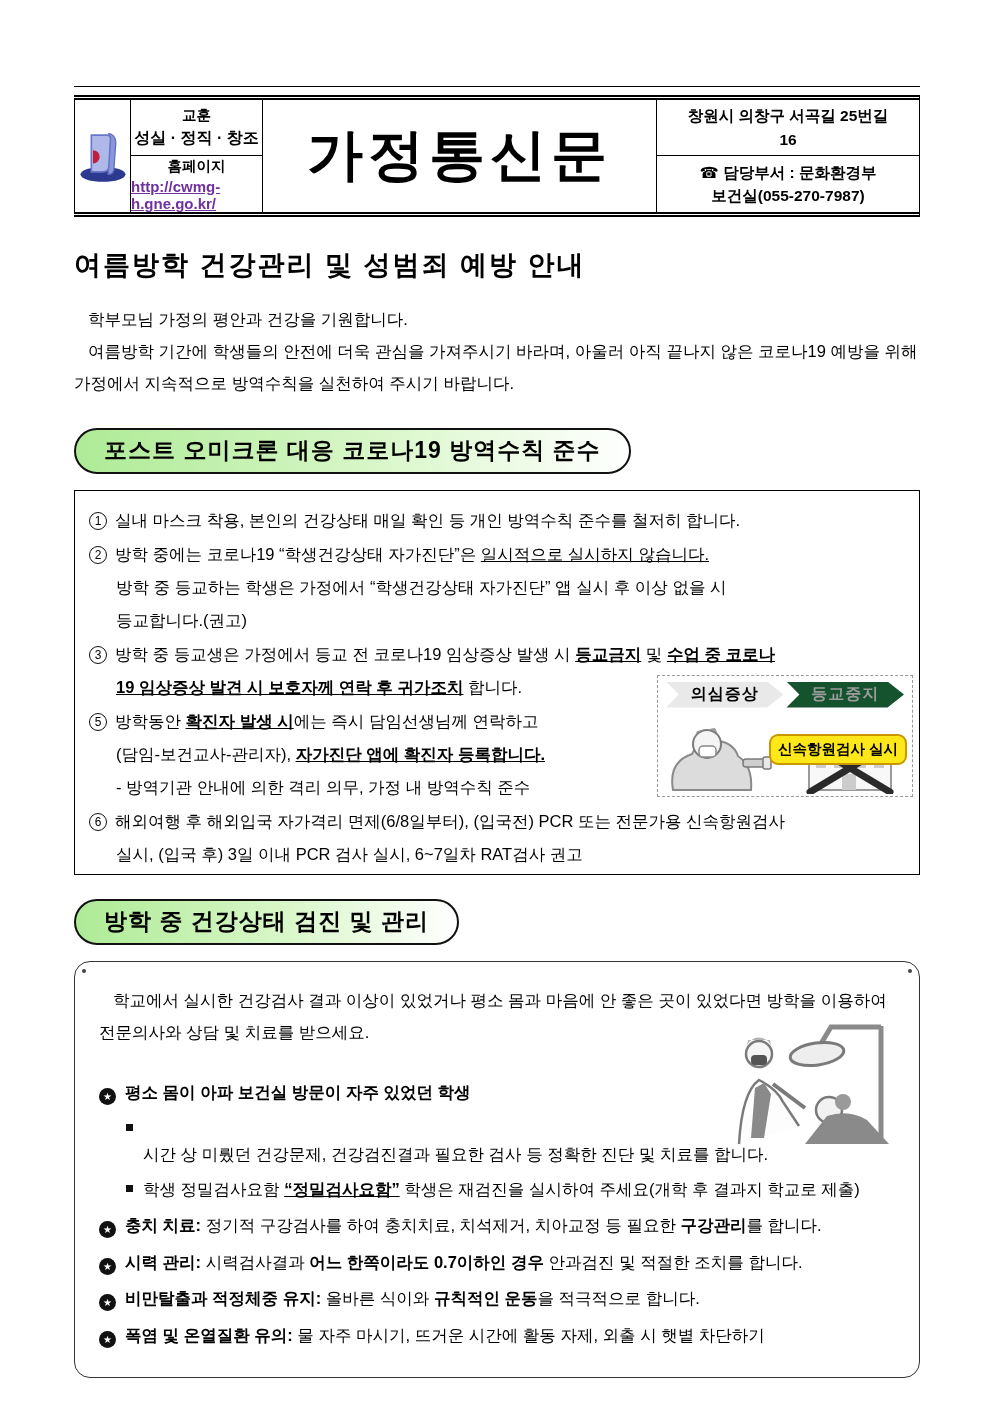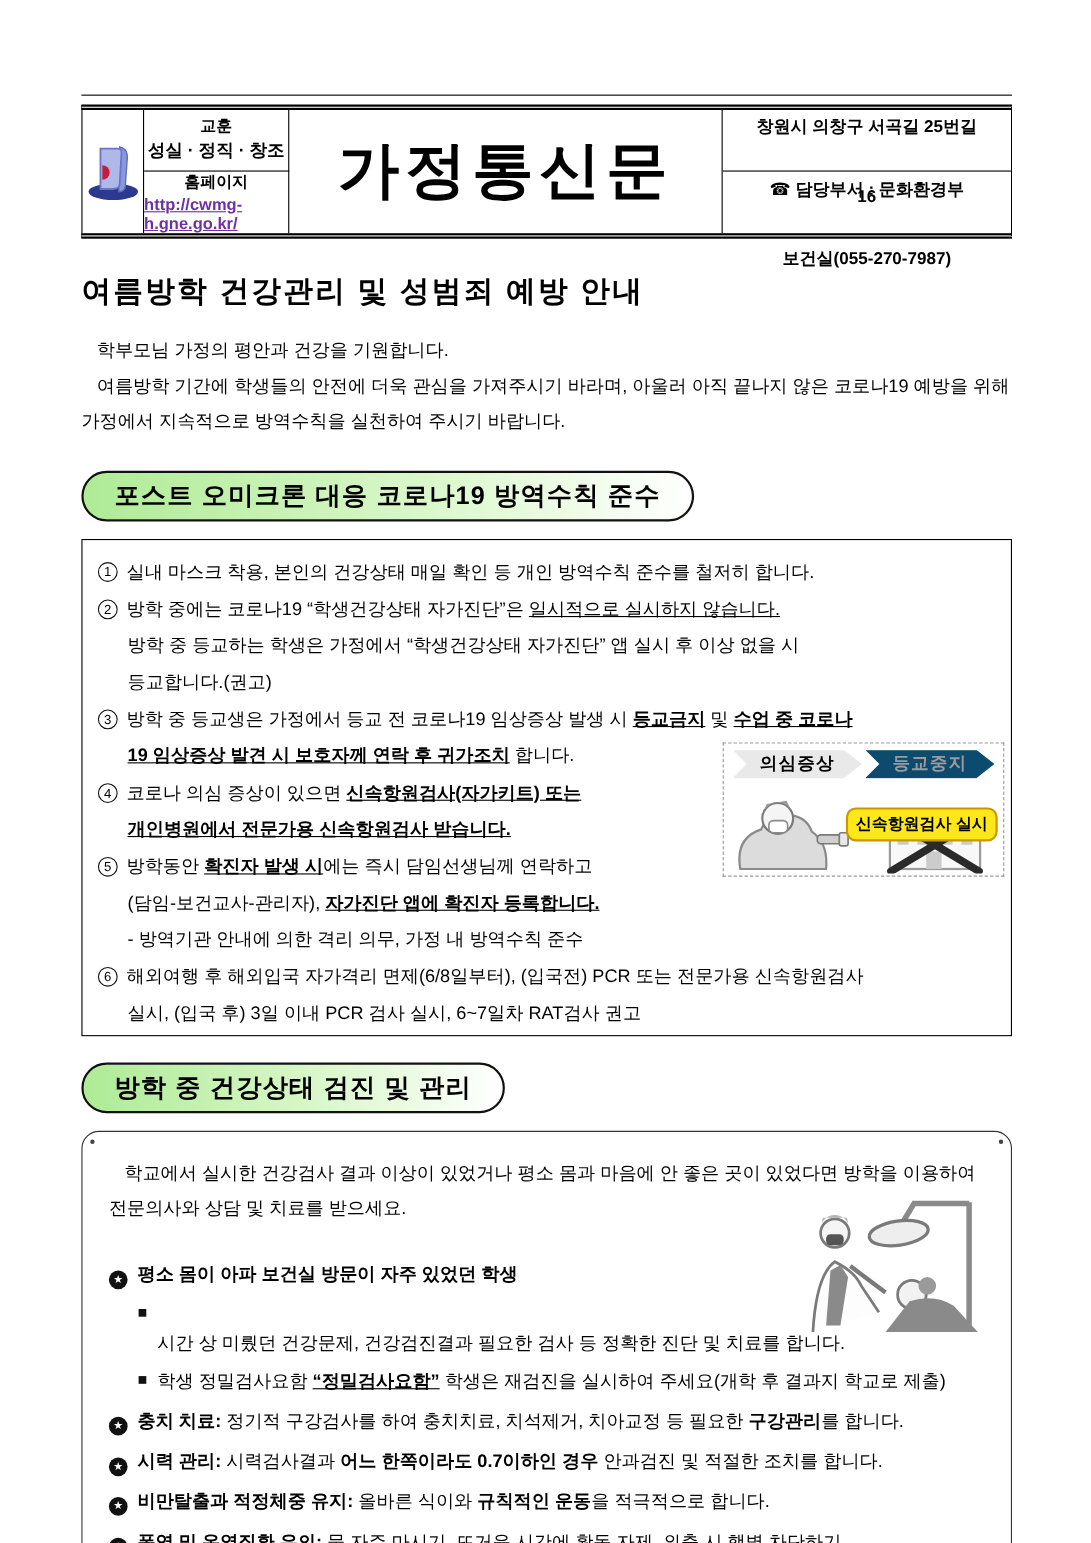--- a/index.html
+++ b/index.html
@@ -17,21 +17,21 @@
   .logo-cell { grid-row:1/3; grid-column:1; border-right:1.5px solid #000; }
   .motto-top { grid-row:1; grid-column:2; border-right:1.5px solid #000; border-bottom:1.5px solid #000; }
   .motto-bottom { grid-row:2; grid-column:2; border-right:1.5px solid #000; }
   .title-cell { grid-row:1/3; grid-column:3; border-right:1.5px solid #000;
                 font-size:56px; font-weight:900; letter-spacing:5px; }
   .info-top { grid-row:1; grid-column:4; border-bottom:1.5px solid #000; }
   .info-bottom { grid-row:2; grid-column:4; }
   .small-label { font-size:14.5px; font-weight:700; line-height:1.45; }
   .motto-text { font-size:16px; font-weight:700; line-height:1.45; }
   .url { font-size:15px; font-weight:700; color:#7030a0; text-decoration:underline; cursor:pointer; }
-  .info-line { font-size:15.5px; font-weight:600; line-height:1.5; text-align:center;margin-top:40px; }
+  .info-line { font-size:15.5px; font-weight:600; line-height:1.5; text-align:center; }
 
   
   .doc-title { font-size:27px; font-weight:700; letter-spacing:2px; margin:30px 0 20px; }
   .intro p { font-size:16.5px; line-height:1.95; margin:0; text-indent:14px; }
 
   
   .banner { display:inline-block; border:2.5px solid #111; border-radius:26px; padding:5px 28px 6px;
             font-size:23px; font-weight:800; letter-spacing:1px;
             background:linear-gradient(90deg,#aeeb96 0%,#d9f7c9 55%,#ffffff 100%); }
   .banner-wrap1 { margin-top:28px; }
@@ -50,21 +50,21 @@
   .u { text-decoration:underline; }
 
   
   .figbox { position:absolute; top:184px; right:6px; width:256px; height:122px;
             border:1.6px dashed #999; background:#fff; padding:5px 6px; line-height:normal; text-indent:0; }
   .arrows { display:flex; gap:3px; height:26px; margin:1px 2px 2px; }
   .arrow { flex:1; display:flex; align-items:center; justify-content:center;
            font-weight:800; font-size:16px; letter-spacing:1px;
            clip-path:polygon(0 0,86% 0,100% 50%,86% 100%,0 100%,11% 50%); }
   .arrow.first { background:#e9e9e9; color:#000; }
-  .arrow.second { background:#0c4a6e; color:#9b9b9b; }
+  .arrow.second { background:#14532d; color:#9b9b9b; }
   .badge { position:absolute; right:5px; top:58px; background:#ffe81a; border:2px solid #c99700;
            border-radius:9px; font-weight:800; font-size:14.5px; padding:4px 7px; z-index:3; }
   .sick-svg { position:absolute; left:5px; bottom:3px; }
   .school-svg { position:absolute; right:14px; bottom:2px; z-index:1; }
 
   
   .hbox { position:relative; margin-top:16px; border:1.6px solid #333; border-radius:16px;
           padding:22px 24px 18px; min-height:372px; }
   .hintro { font-size:16.5px; line-height:1.95; margin:0 0 32px; text-indent:14px; }
   .hrow { font-size:16.5px; line-height:1.55; margin:11px 0; padding-left:27px; text-indent:-27px; }
@@ -126,23 +126,20 @@
     <div class="ctable">
       <div class="main">
         <div class="citem">
           <span class="cnum">1</span><span><span>실내 마스크 착용, 본인의 건강상태 매일 확인 등 개인 방역수칙 준수를 철저히 합니다.</span></span>
         </div>
         <div class="citem">
           <span class="cnum">2</span><span><span>방학 중에는 코로나19 “학생건강상태 자가진단”은 </span><span class="u">일시적으로 실시하지 않습니다.</span><br><span>방학 중 등교하는 학생은 가정에서 “학생건강상태 자가진단” 앱 실시 후 이상 없을 시</span><br><span>등교합니다.(권고)</span></span>
         </div>
         <div class="citem">
           <span class="cnum">3</span><span><span>방학 중 등교생은 가정에서 등교 전 코로나19 임상증상 발생 시 </span><span class="b u">등교금지</span><span> 및 </span><span class="b u">수업 중 코로나</span><br><span class="b u">19 임상증상 발견 시 보호자께 연락 후 귀가조치</span><span> 합니다.</span></span>
-        </div>
-        <div class="citem">
-          <span class="cnum">4</span><span><span>코로나 의심 증상이 있으면 </span><span class="b u">신속항원검사(자가키트) 또는</span><br><span class="b u">개인병원에서 전문가용 신속항원검사 받습니다.</span></span>
         </div>
         <div class="citem">
           <span class="cnum">5</span><span><span>방학동안 </span><span class="b u">확진자 발생 시</span><span>에는 즉시 담임선생님께 연락하고</span><br><span>(담임-보건교사-관리자), </span><span class="b u">자가진단 앱에 확진자 등록합니다.</span><br><span>- 방역기관 안내에 의한 격리 의무, 가정 내 방역수칙 준수</span></span>
         </div>
         <div class="citem">
           <span class="cnum">6</span><span><span>해외여행 후 해외입국 자가격리 면제(6/8일부터), (입국전) PCR 또는 전문가용 신속항원검사</span><br><span>실시, (입국 후) 3일 이내 PCR 검사 실시, 6~7일차 RAT검사 권고</span></span>
         </div>
 
         <div class="figbox">
           <div class="arrows">

